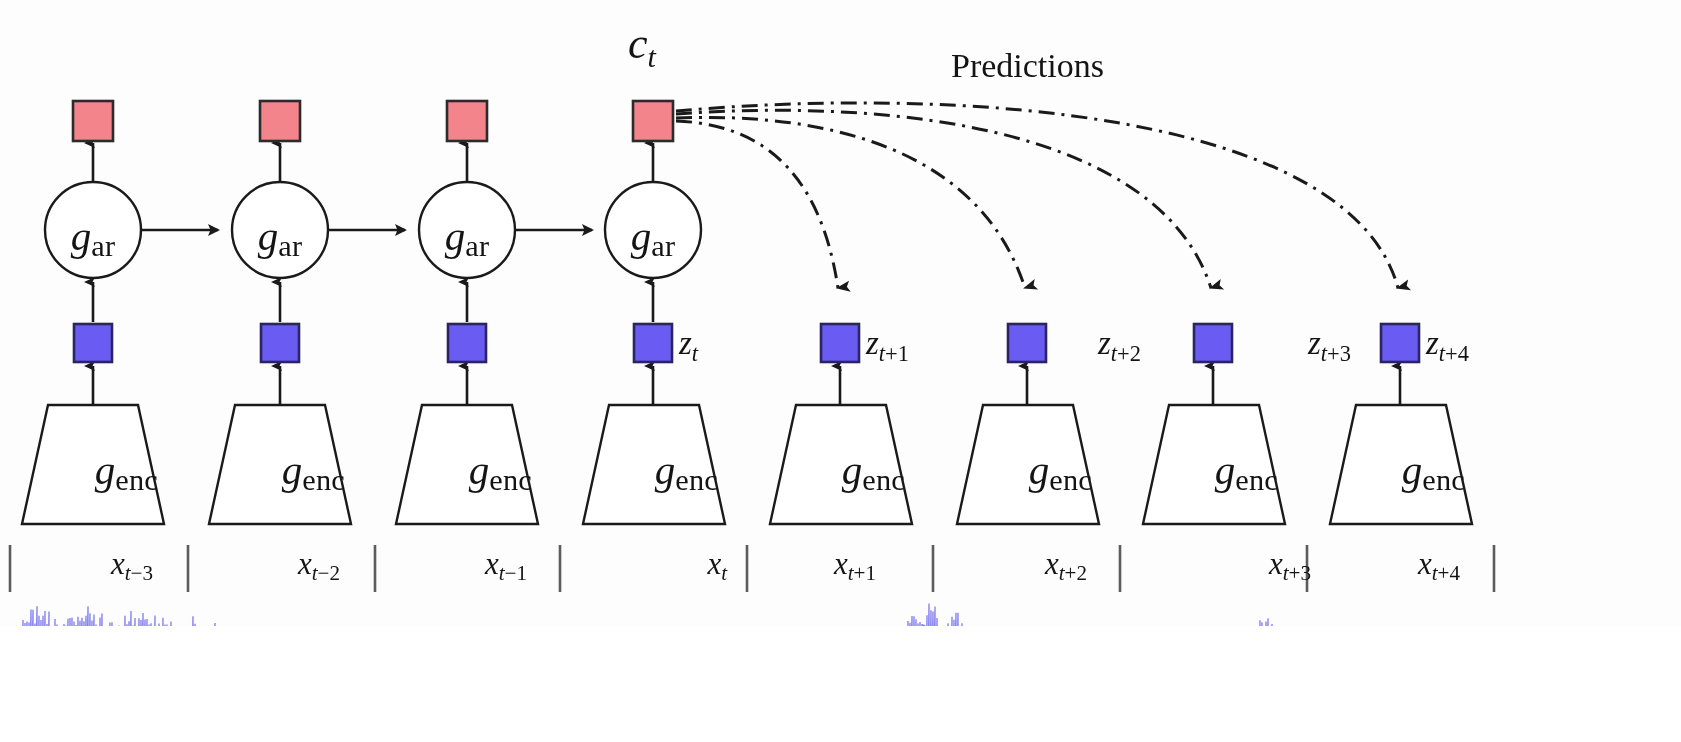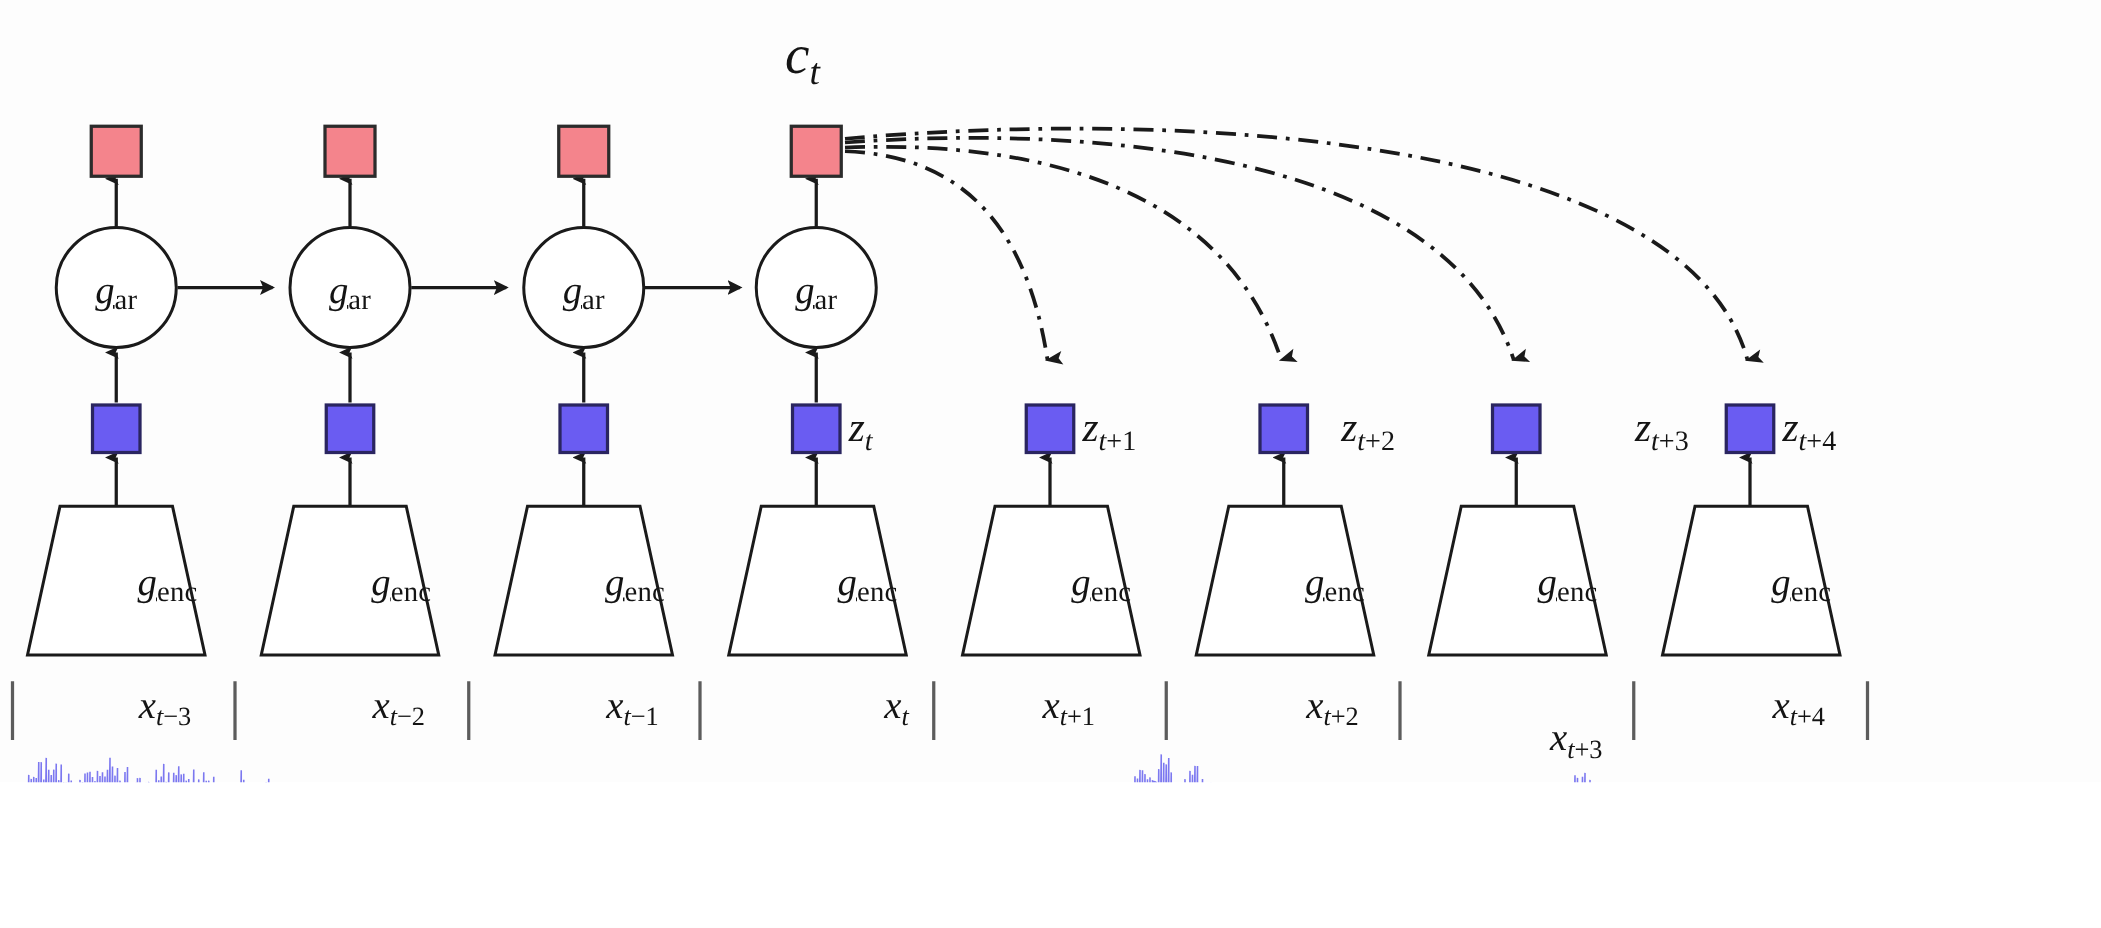--- a/index.html
+++ b/index.html
@@ -35,22 +35,21 @@
   .sub {
     font-size: 0.68em;
     vertical-align: baseline;
     position: relative;
     top: 0.30em;
     font-style: normal;
   }
   .sub .mi { font-style: italic; }
   .gfn {
     font-style: italic;
-    font-size: 31px;
-    text-decoration: underline;
+    font-size: 41px;
   }
   .gfn .rm {
     font-style: normal;
     font-size: 0.74em;
     position: relative;
     top: 0.20em;
     letter-spacing: 0.2px;
   }
   #ct-label {
     font-size: 44px;
@@ -209,43 +208,44 @@
           <path d="M 832.0,662.0 L 832.0,673.6 L 833.0,662.5 L 833.0,673.7 L 834.0,656.9 L 834.0,679.7 L 835.0,661.2 L 835.0,674.6 L 836.0,653.6 L 836.0,681.8 L 837.0,666.6 L 837.0,669.5 L 838.0,657.1 L 838.0,679.1 L 839.0,654.9 L 839.0,679.6 L 840.0,666.4 L 840.0,669.5 L 841.0,660.7 L 841.0,675.1 L 842.0,667.8 L 842.0,668.2 L 843.0,661.8 L 843.0,674.2 L 844.0,654.9 L 844.0,681.7 L 845.0,660.9 L 845.0,675.5 L 846.0,665.7 L 846.0,670.2 L 847.0,660.1 L 847.0,675.5 L 848.0,663.1 L 848.0,672.7 L 849.0,664.0 L 849.0,672.3 L 850.0,662.4 L 850.0,673.4 L 851.0,661.0 L 851.0,674.5 L 852.0,654.9 L 852.0,680.0 L 853.0,655.8 L 853.0,679.7 L 854.0,666.6 L 854.0,669.4 L 855.0,667.1 L 855.0,668.9 L 856.0,663.4 L 856.0,672.5 L 857.0,662.6 L 857.0,672.8 L 858.0,655.4 L 858.0,680.9 L 859.0,660.0 L 859.0,676.5 L 860.0,667.6 L 860.0,668.5 L 861.0,658.8 L 861.0,676.1 L 862.0,659.0 L 862.0,676.3 L 863.0,659.5 L 863.0,675.6 L 864.0,667.4 L 864.0,668.6 L 865.0,666.5 L 865.0,669.4 L 866.0,663.3 L 866.0,672.2 L 867.0,664.7 L 867.0,670.9 L 868.0,662.9 L 868.0,673.3 L 869.0,655.7 L 869.0,679.8 L 870.0,656.6 L 870.0,678.5 L 871.0,663.3 L 871.0,672.6 L 872.0,652.9 L 872.0,684.2 L 873.0,665.7 L 873.0,670.1 L 874.0,666.5 L 874.0,669.6" fill="none" stroke-width="1.25"></path>
           <path d="M 980.0,642.5 L 980.0,694.2 L 981.0,654.0 L 981.0,681.0 L 982.0,660.2 L 982.0,675.7 L 983.0,643.5 L 983.0,692.3 L 984.0,664.8 L 984.0,670.8 L 985.0,650.3 L 985.0,684.9 L 986.0,667.8 L 986.0,668.2 L 987.0,647.9 L 987.0,689.2 L 988.0,663.8 L 988.0,671.8 L 989.0,666.3 L 989.0,669.9 L 990.0,642.8 L 990.0,692.0 L 991.0,667.9 L 991.0,668.1 L 992.0,637.8 L 992.0,694.9 L 993.0,628.8 L 993.0,704.1 L 994.0,663.9 L 994.0,672.0 L 995.0,640.6 L 995.0,696.8 L 996.0,654.8 L 996.0,681.1 L 997.0,660.2 L 997.0,675.9 L 998.0,658.0 L 998.0,677.8 L 999.0,652.1 L 999.0,683.6 L 1000.0,664.9 L 1000.0,671.3 L 1001.0,658.6 L 1001.0,677.9 L 1002.0,651.9 L 1002.0,683.4 L 1003.0,654.6 L 1003.0,680.3 L 1004.0,653.2 L 1004.0,681.8 L 1005.0,651.5 L 1005.0,685.0 L 1006.0,654.6 L 1006.0,682.2 L 1007.0,664.0 L 1007.0,671.8 L 1008.0,666.5 L 1008.0,669.5 L 1009.0,666.2 L 1009.0,669.8 L 1010.0,663.2 L 1010.0,672.8 L 1011.0,647.9 L 1011.0,686.5 L 1012.0,652.6 L 1012.0,684.4 L 1013.0,647.9 L 1013.0,688.8 L 1014.0,648.5 L 1014.0,688.9 L 1015.0,652.9 L 1015.0,683.0 L 1016.0,637.1 L 1016.0,700.0 L 1017.0,667.3 L 1017.0,668.7 L 1018.0,668.0 L 1018.0,668.0 L 1019.0,640.2 L 1019.0,696.0 L 1020.0,662.2 L 1020.0,673.1 L 1021.0,661.7 L 1021.0,673.6 L 1022.0,651.3 L 1022.0,684.5 L 1023.0,649.9 L 1023.0,684.3 L 1024.0,652.3 L 1024.0,683.4 L 1025.0,637.1 L 1025.0,695.9 L 1026.0,667.8 L 1026.0,668.1 L 1027.0,657.5 L 1027.0,678.6 L 1028.0,651.5 L 1028.0,684.6 L 1029.0,648.3 L 1029.0,687.8 L 1030.0,653.9 L 1030.0,682.5 L 1031.0,648.6 L 1031.0,688.9 L 1032.0,661.8 L 1032.0,674.4 L 1033.0,646.2 L 1033.0,690.4 L 1034.0,638.2 L 1034.0,695.0 L 1035.0,651.9 L 1035.0,685.1 L 1036.0,652.1 L 1036.0,685.2 L 1037.0,657.8 L 1037.0,678.5 L 1038.0,665.7 L 1038.0,670.4 L 1039.0,667.9 L 1039.0,668.1 L 1040.0,666.7 L 1040.0,669.1 L 1041.0,657.3 L 1041.0,678.5 L 1042.0,658.5 L 1042.0,677.4 L 1043.0,659.3 L 1043.0,677.3 L 1044.0,654.0 L 1044.0,682.2 L 1045.0,661.9 L 1045.0,673.5 L 1046.0,666.7 L 1046.0,669.3 L 1047.0,653.4 L 1047.0,682.0 L 1048.0,647.2 L 1048.0,688.7 L 1049.0,666.3 L 1049.0,669.7 L 1050.0,664.5 L 1050.0,671.4 L 1051.0,653.0 L 1051.0,682.3 L 1052.0,663.4 L 1052.0,672.8 L 1053.0,656.4 L 1053.0,678.4 L 1054.0,647.1 L 1054.0,688.1 L 1055.0,667.9 L 1055.0,668.1 L 1056.0,656.8 L 1056.0,679.5 L 1057.0,664.8 L 1057.0,671.2 L 1058.0,660.8 L 1058.0,675.5 L 1059.0,662.5 L 1059.0,673.0 L 1060.0,662.3 L 1060.0,673.6 L 1061.0,651.1 L 1061.0,686.1 L 1062.0,666.3 L 1062.0,669.6 L 1063.0,651.5 L 1063.0,683.9 L 1064.0,659.2 L 1064.0,676.7 L 1065.0,658.3 L 1065.0,678.1 L 1066.0,655.2 L 1066.0,679.4 L 1067.0,657.2 L 1067.0,679.3 L 1068.0,665.7 L 1068.0,670.2 L 1069.0,657.9 L 1069.0,677.4 L 1070.0,652.4 L 1070.0,683.5 L 1071.0,653.0 L 1071.0,684.2 L 1072.0,654.2 L 1072.0,682.1 L 1073.0,665.0 L 1073.0,670.8 L 1074.0,664.9 L 1074.0,670.8 L 1075.0,660.6 L 1075.0,675.0 L 1076.0,654.8 L 1076.0,680.7 L 1077.0,662.2 L 1077.0,673.7 L 1078.0,646.8 L 1078.0,690.5 L 1079.0,654.2 L 1079.0,682.5 L 1080.0,664.8 L 1080.0,671.2 L 1081.0,665.5 L 1081.0,670.3 L 1082.0,665.4 L 1082.0,670.4 L 1083.0,656.4 L 1083.0,679.2 L 1084.0,660.1 L 1084.0,676.4 L 1085.0,657.4 L 1085.0,677.6 L 1086.0,667.1 L 1086.0,668.9 L 1087.0,653.6 L 1087.0,681.1 L 1088.0,665.3 L 1088.0,670.6 L 1089.0,665.6 L 1089.0,670.3 L 1090.0,667.9 L 1090.0,668.1 L 1091.0,665.6 L 1091.0,670.6 L 1092.0,662.5 L 1092.0,673.8 L 1093.0,662.1 L 1093.0,674.1 L 1094.0,660.8 L 1094.0,675.3 L 1095.0,653.9 L 1095.0,682.3 L 1096.0,659.1 L 1096.0,676.5 L 1097.0,666.3 L 1097.0,669.8 L 1098.0,664.1 L 1098.0,671.9 L 1099.0,664.8 L 1099.0,671.0 L 1100.0,665.5 L 1100.0,670.4 L 1101.0,654.3 L 1101.0,680.9 L 1102.0,665.5 L 1102.0,670.3 L 1103.0,661.5 L 1103.0,674.0 L 1104.0,656.7 L 1104.0,679.6 L 1105.0,663.0 L 1105.0,673.1 L 1106.0,663.7 L 1106.0,672.2 L 1107.0,657.8 L 1107.0,677.2 L 1108.0,664.0 L 1108.0,672.2 L 1109.0,663.5 L 1109.0,672.0 L 1110.0,665.4 L 1110.0,670.4 L 1111.0,665.3 L 1111.0,670.8 L 1112.0,662.3 L 1112.0,673.8 L 1113.0,666.2 L 1113.0,669.7 L 1114.0,663.9 L 1114.0,672.0 L 1115.0,663.7 L 1115.0,672.5 L 1116.0,665.1 L 1116.0,670.6 L 1117.0,664.1 L 1117.0,671.9 L 1118.0,665.5 L 1118.0,670.7 L 1119.0,663.8 L 1119.0,672.5 L 1120.0,664.2 L 1120.0,671.5 L 1121.0,664.7 L 1121.0,671.5 L 1122.0,664.9 L 1122.0,670.8 L 1123.0,666.8 L 1123.0,669.2 L 1124.0,663.5 L 1124.0,672.9" fill="none" stroke-width="1.25"></path>
           <path d="M 1174.0,667.3 L 1174.0,668.7 L 1175.0,660.5 L 1175.0,674.7 L 1176.0,662.8 L 1176.0,672.8 L 1177.0,665.3 L 1177.0,670.3 L 1178.0,665.1 L 1178.0,671.0 L 1179.0,664.6 L 1179.0,671.2 L 1180.0,660.9 L 1180.0,674.4 L 1181.0,658.8 L 1181.0,677.4 L 1182.0,664.4 L 1182.0,671.3 L 1183.0,665.6 L 1183.0,670.4 L 1184.0,664.5 L 1184.0,671.5 L 1185.0,663.8 L 1185.0,671.9 L 1186.0,663.1 L 1186.0,672.7 L 1187.0,664.5 L 1187.0,671.5 L 1188.0,666.9 L 1188.0,669.0 L 1189.0,666.7 L 1189.0,669.4 L 1190.0,662.3 L 1190.0,673.5 L 1191.0,667.9 L 1191.0,668.1 L 1192.0,661.7 L 1192.0,673.6 L 1193.0,658.1 L 1193.0,677.4 L 1194.0,667.0 L 1194.0,669.0 L 1195.0,667.1 L 1195.0,668.9 L 1196.0,660.4 L 1196.0,675.7 L 1197.0,663.6 L 1197.0,672.4 L 1198.0,664.5 L 1198.0,671.4 L 1199.0,659.6 L 1199.0,675.5 L 1200.0,664.9 L 1200.0,671.1 L 1201.0,665.7 L 1201.0,670.2 L 1202.0,667.1 L 1202.0,668.9 L 1203.0,666.7 L 1203.0,669.1 L 1204.0,657.7 L 1204.0,679.0 L 1205.0,660.5 L 1205.0,675.0 L 1206.0,665.7 L 1206.0,670.0 L 1207.0,666.7 L 1207.0,669.4 L 1208.0,658.4 L 1208.0,678.2 L 1209.0,661.0 L 1209.0,674.4 L 1210.0,656.5 L 1210.0,679.1 L 1211.0,660.2 L 1211.0,675.5 L 1212.0,661.7 L 1212.0,674.5" fill="none" stroke-width="1.25"></path>
           <path d="M 1380.0,664.4 L 1380.0,671.8 L 1381.0,659.6 L 1381.0,676.4 L 1382.0,665.0 L 1382.0,671.1 L 1383.0,663.2 L 1383.0,672.6 L 1384.0,664.0 L 1384.0,671.5 L 1385.0,661.4 L 1385.0,674.0 L 1386.0,665.7 L 1386.0,670.3 L 1387.0,667.2 L 1387.0,668.8 L 1388.0,658.1 L 1388.0,678.5 L 1389.0,665.5 L 1389.0,670.5 L 1390.0,663.8 L 1390.0,671.7 L 1391.0,661.2 L 1391.0,674.3 L 1392.0,661.9 L 1392.0,673.6 L 1393.0,657.8 L 1393.0,678.1 L 1394.0,664.7 L 1394.0,670.9 L 1395.0,666.8 L 1395.0,669.2 L 1396.0,660.4 L 1396.0,675.0 L 1397.0,657.1 L 1397.0,679.0 L 1398.0,659.8 L 1398.0,676.2 L 1399.0,654.9 L 1399.0,679.9 L 1400.0,654.2 L 1400.0,682.7 L 1401.0,666.1 L 1401.0,669.9 L 1402.0,657.6 L 1402.0,678.1 L 1403.0,658.5 L 1403.0,677.1 L 1404.0,664.0 L 1404.0,672.0 L 1405.0,661.8 L 1405.0,674.1 L 1406.0,649.8 L 1406.0,687.4 L 1407.0,665.1 L 1407.0,671.0 L 1408.0,660.2 L 1408.0,675.7 L 1409.0,664.1 L 1409.0,672.1 L 1410.0,661.3 L 1410.0,674.2 L 1411.0,653.1 L 1411.0,683.6 L 1412.0,656.5 L 1412.0,679.8 L 1413.0,656.4 L 1413.0,680.3 L 1414.0,652.1 L 1414.0,684.5 L 1415.0,650.6 L 1415.0,685.7 L 1416.0,656.9 L 1416.0,679.1 L 1417.0,655.5 L 1417.0,679.5 L 1418.0,653.6 L 1418.0,682.7 L 1419.0,656.7 L 1419.0,678.2 L 1420.0,657.6 L 1420.0,677.9 L 1421.0,659.3 L 1421.0,676.6 L 1422.0,666.9 L 1422.0,669.0 L 1423.0,656.0 L 1423.0,679.5 L 1424.0,662.4 L 1424.0,673.6 L 1425.0,656.9 L 1425.0,679.0 L 1426.0,649.0 L 1426.0,685.8 L 1427.0,665.8 L 1427.0,670.0 L 1428.0,656.7 L 1428.0,678.2 L 1429.0,649.1 L 1429.0,686.7 L 1430.0,657.3 L 1430.0,678.9 L 1431.0,660.8 L 1431.0,675.0 L 1432.0,659.7 L 1432.0,676.0 L 1433.0,662.4 L 1433.0,673.9 L 1434.0,658.6 L 1434.0,676.3 L 1435.0,663.2 L 1435.0,672.6 L 1436.0,658.6 L 1436.0,676.7 L 1437.0,661.8 L 1437.0,674.6 L 1438.0,658.3 L 1438.0,678.5 L 1439.0,662.9 L 1439.0,673.3 L 1440.0,655.9 L 1440.0,679.3 L 1441.0,663.9 L 1441.0,672.0 L 1442.0,656.9 L 1442.0,678.1 L 1443.0,656.0 L 1443.0,680.3 L 1444.0,665.6 L 1444.0,670.3 L 1445.0,657.2 L 1445.0,679.2 L 1446.0,653.9 L 1446.0,681.1 L 1447.0,653.6 L 1447.0,683.5 L 1448.0,656.9 L 1448.0,679.3 L 1449.0,660.7 L 1449.0,675.2 L 1450.0,665.3 L 1450.0,670.4 L 1451.0,667.1 L 1451.0,668.9 L 1452.0,651.4 L 1452.0,683.5 L 1453.0,658.6 L 1453.0,678.1 L 1454.0,662.8 L 1454.0,672.9 L 1455.0,655.5 L 1455.0,681.3 L 1456.0,661.6 L 1456.0,673.9 L 1457.0,665.3 L 1457.0,670.6 L 1458.0,658.7 L 1458.0,676.7 L 1459.0,658.4 L 1459.0,677.1 L 1460.0,666.5 L 1460.0,669.5 L 1461.0,660.4 L 1461.0,675.0 L 1462.0,662.9 L 1462.0,673.4 L 1463.0,663.2 L 1463.0,673.0 L 1464.0,664.5 L 1464.0,671.4 L 1465.0,655.1 L 1465.0,680.0 L 1466.0,664.5 L 1466.0,671.4 L 1467.0,667.2 L 1467.0,668.7 L 1468.0,663.2 L 1468.0,672.7 L 1469.0,660.4 L 1469.0,675.7 L 1470.0,655.7 L 1470.0,680.9 L 1471.0,655.1 L 1471.0,680.9 L 1472.0,662.5 L 1472.0,673.9 L 1473.0,656.6 L 1473.0,679.9 L 1474.0,659.5 L 1474.0,675.7 L 1475.0,663.8 L 1475.0,672.1 L 1476.0,665.9 L 1476.0,670.1 L 1477.0,667.3 L 1477.0,668.7 L 1478.0,668.0 L 1478.0,668.0" fill="none" stroke-width="1.25"></path>
         </g>
     </g>
   </svg>
 
   <div class="mathlabel" id="ct-label"><span class="mi">c</span><span class="sub"><span class="mi">t</span></span></div>
 
+  <div class="mathlabel" id="predictions-label">Predictions</div>
 
   <div class="mathlabel ar-text gfn" style="left:45px; top:216px;"><span class="mi">g</span><span class="rm">ar</span></div>
   <div class="mathlabel ar-text gfn" style="left:232px; top:216px;"><span class="mi">g</span><span class="rm">ar</span></div>
   <div class="mathlabel ar-text gfn" style="left:419px; top:216px;"><span class="mi">g</span><span class="rm">ar</span></div>
   <div class="mathlabel ar-text gfn" style="left:605px; top:216px;"><span class="mi">g</span><span class="rm">ar</span></div>
 
   <div class="mathlabel enc-text gfn" style="left:28px;   top:450px;"><span class="mi">g</span><span class="rm">enc</span></div>
   <div class="mathlabel enc-text gfn" style="left:215px;  top:450px;"><span class="mi">g</span><span class="rm">enc</span></div>
   <div class="mathlabel enc-text gfn" style="left:402px;  top:450px;"><span class="mi">g</span><span class="rm">enc</span></div>
   <div class="mathlabel enc-text gfn" style="left:588px;  top:450px;"><span class="mi">g</span><span class="rm">enc</span></div>
   <div class="mathlabel enc-text gfn" style="left:775px;  top:450px;"><span class="mi">g</span><span class="rm">enc</span></div>
   <div class="mathlabel enc-text gfn" style="left:962px;  top:450px;"><span class="mi">g</span><span class="rm">enc</span></div>
   <div class="mathlabel enc-text gfn" style="left:1148px; top:450px;"><span class="mi">g</span><span class="rm">enc</span></div>
   <div class="mathlabel enc-text gfn" style="left:1335px; top:450px;"><span class="mi">g</span><span class="rm">enc</span></div>
 
   <div class="mathlabel zlabel" style="left:679px;"><span class="mi">z</span><span class="sub"><span class="mi">t</span></span></div>
   <div class="mathlabel zlabel" style="left:866px;"><span class="mi">z</span><span class="sub"><span class="mi">t</span>+1</span></div>
-  <div class="mathlabel zlabel" style="left:1073px;"><span class="mi">z</span><span class="sub"><span class="mi">t</span>+2</span></div>
+  <div class="mathlabel zlabel" style="left:1098px;"><span class="mi">z</span><span class="sub"><span class="mi">t</span>+2</span></div>
   <div class="mathlabel zlabel" style="left:1308px;"><span class="mi">z</span><span class="sub"><span class="mi">t</span>+3</span></div>
   <div class="mathlabel zlabel" style="left:1426px;"><span class="mi">z</span><span class="sub"><span class="mi">t</span>+4</span></div>
 
   <div class="mathlabel xlabel" style="left:33px;   width:120px;"><span class="mi">x</span><span class="sub"><span class="mi">t</span>−3</span></div>
   <div class="mathlabel xlabel" style="left:220px;  width:120px;"><span class="mi">x</span><span class="sub"><span class="mi">t</span>−2</span></div>
   <div class="mathlabel xlabel" style="left:407px;  width:120px;"><span class="mi">x</span><span class="sub"><span class="mi">t</span>−1</span></div>
   <div class="mathlabel xlabel" style="left:607px;  width:120px;"><span class="mi">x</span><span class="sub"><span class="mi">t</span></span></div>
   <div class="mathlabel xlabel" style="left:756px;  width:120px;"><span class="mi">x</span><span class="sub"><span class="mi">t</span>+1</span></div>
   <div class="mathlabel xlabel" style="left:967px;  width:120px;"><span class="mi">x</span><span class="sub"><span class="mi">t</span>+2</span></div>
-  <div class="mathlabel xlabel" style="left:1162px; width:120px;margin-top:26px;"><span class="mi">x</span><span class="sub"><span class="mi">t</span>+3</span></div>
+  <div class="mathlabel xlabel" style="left:1191px; width:120px;"><span class="mi">x</span><span class="sub"><span class="mi">t</span>+3</span></div>
   <div class="mathlabel xlabel" style="left:1340px; width:120px;"><span class="mi">x</span><span class="sub"><span class="mi">t</span>+4</span></div>
 
 </div>
 
 </body></html>

